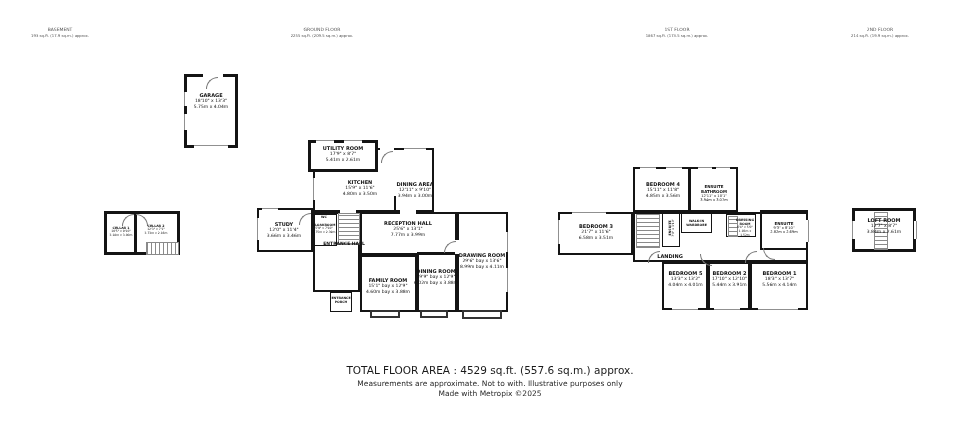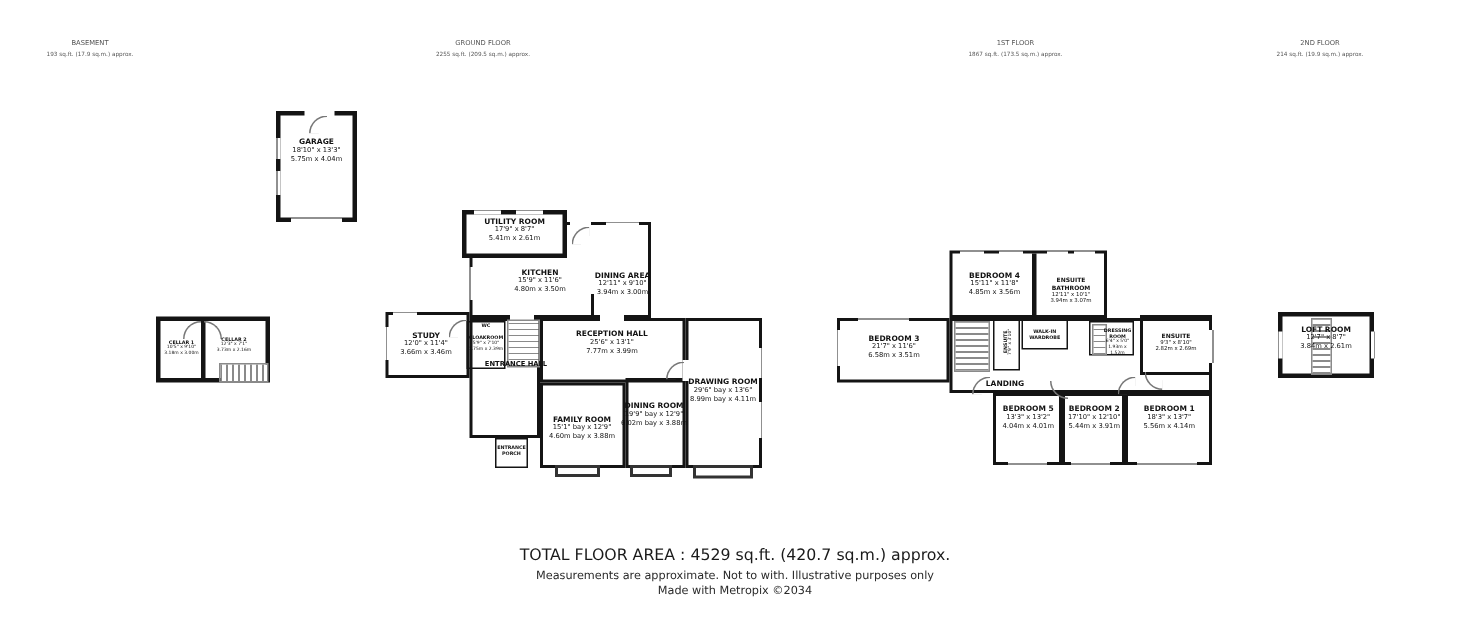--- a/index.html
+++ b/index.html
@@ -257,18 +257,18 @@
   <div class="stairs-v" style="left:874px;top:212px;width:12px;height:36px;"></div>
   <div class="winv" style="left:850px;top:221px;height:18px;"></div>
   <div class="winv" style="left:914px;top:221px;height:18px;"></div>
   <div class="rl" style="left:857px;top:217px;width:54px;">
     <div class="rn">LOFT ROOM</div>
     <div class="rd">12'7" x 8'7"</div>
     <div class="rd">3.84m x 2.61m</div>
   </div>
 
   <div class="footer">
-    <div class="f1">TOTAL FLOOR AREA : 4529 sq.ft. (420.7 sq.m.) approx.</div>
+    <div class="f1">TOTAL FLOOR AREA : 4529 sq.ft. (557.6 sq.m.) approx.</div>
     <div class="f2">Measurements are approximate.  Not to with.  Illustrative purposes only</div>
-    <div class="f3">Made with Metropix ©2034</div>
+    <div class="f3">Made with Metropix ©2025</div>
   </div>
 
 </div>
 
 </body></html>

